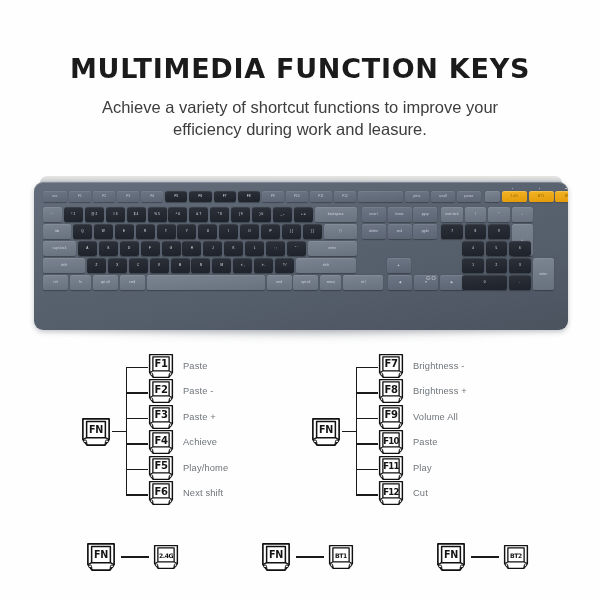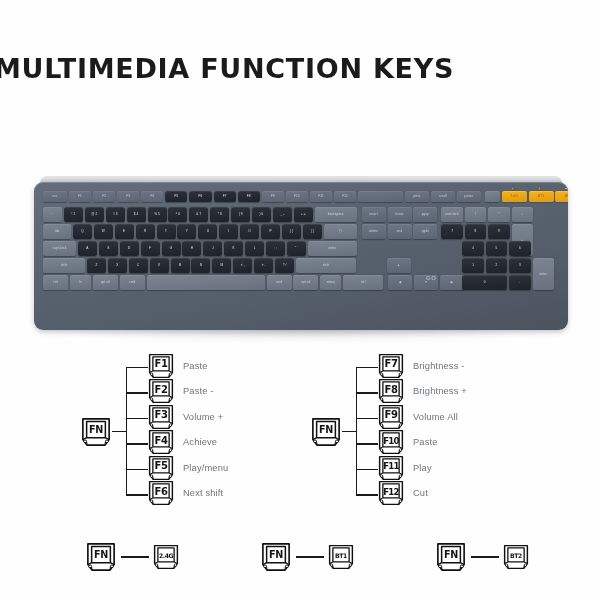--- a/index.html
+++ b/index.html
@@ -6,21 +6,21 @@
   body{
     width:600px;height:600px;
     background:#ffffff;
     font-family:"Liberation Sans", sans-serif;
     overflow:hidden;
     position:relative;
   }
   .page{position:relative;width:600px;height:600px;background:#fefefe;}
 
   
-  .header{position:absolute;left:0;top:56px;width:600px;text-align:left;}
+  .header{position:absolute;left:0;top:56px;width:600px;text-align:center;}
   .title{
     font-family:"DejaVu Sans", sans-serif;
     font-size:26.5px;font-weight:bold;letter-spacing:0.7px;
     color:#1b1b1b;line-height:1;margin:0;
     transform:scaleX(1.02);
   }
   .subtitle{
     margin:13px auto 0;width:440px;
     font-size:16.5px;color:#3d3d3d;line-height:1.38;font-weight:400;
   }
@@ -95,20 +95,21 @@
   .pair{position:absolute;display:flex;align-items:center;}
   .pair .dash{width:28px;height:1.5px;background:#1a1a1a;margin:0 4px;}
 </style>
 </head>
 <body>
 
 <div class="page">
 
   <div class="header">
     <div class="title">MULTIMEDIA FUNCTION KEYS</div>
+    <div class="subtitle">Achieve a variety of shortcut functions to improve your efficiency during work and leasure.</div>
   </div>
 
   <div class="kb-wrap">
     <div class="kb-shadow"></div>
     <div class="kb-topedge"></div>
     <div class="kb-body">
       <div class="kb-inner" id="kbKeys">
           <div class="k mid" style="left: 9px; top: 9px; width: 24px; height: 11.4px;">esc</div>
           <div class="k mid" style="left: 34.9px; top: 9px; width: 22.2px; height: 11.4px;">F1</div>
           <div class="k mid" style="left: 59px; top: 9px; width: 22.2px; height: 11.4px;">F2</div>
@@ -282,21 +283,21 @@
       <path d="M2.5 2.5 H37.5 V30 L32 37.5 H8 L2.5 30 Z" fill="#ffffff"></path>
       <path d="M7.5 6 H32.5 V27.5 H7.5 Z" fill="#ffffff" stroke-width="2"></path>
       <path d="M2.5 30 L7.5 27.5 M37.5 30 L32.5 27.5" stroke-width="1.6"></path>
       <path d="M8 37.5 L7.5 33 M32 37.5 L32.5 33" stroke-width="1.4"></path>
     </g>
     <circle cx="5.4" cy="32.4" r="1.9" fill="#fff" stroke="#111" stroke-width="1.3"></circle>
     <circle cx="34.6" cy="32.4" r="1.9" fill="#fff" stroke="#111" stroke-width="1.3"></circle>
   </svg>
           <div class="capText">F3</div>
         </div>
-        <div class="row-label">Volume +</div>
+        <div class="row-label">Paste +</div>
       </div>
       <div class="wire h" style="left: 46px; top: 93.25px; width: 22px;"></div>
       <div class="row" style="left: 68px; top: 80.25px;">
         <div class="cap sz-f">
           <svg width="26" height="26" viewBox="0 0 40 40">
     <g fill="none" stroke="#111" stroke-width="2.2" stroke-linejoin="round">
       <path d="M2.5 2.5 H37.5 V30 L32 37.5 H8 L2.5 30 Z" fill="#ffffff"></path>
       <path d="M7.5 6 H32.5 V27.5 H7.5 Z" fill="#ffffff" stroke-width="2"></path>
       <path d="M2.5 30 L7.5 27.5 M37.5 30 L32.5 27.5" stroke-width="1.6"></path>
       <path d="M8 37.5 L7.5 33 M32 37.5 L32.5 33" stroke-width="1.4"></path>
@@ -316,21 +317,21 @@
       <path d="M2.5 2.5 H37.5 V30 L32 37.5 H8 L2.5 30 Z" fill="#ffffff"></path>
       <path d="M7.5 6 H32.5 V27.5 H7.5 Z" fill="#ffffff" stroke-width="2"></path>
       <path d="M2.5 30 L7.5 27.5 M37.5 30 L32.5 27.5" stroke-width="1.6"></path>
       <path d="M8 37.5 L7.5 33 M32 37.5 L32.5 33" stroke-width="1.4"></path>
     </g>
     <circle cx="5.4" cy="32.4" r="1.9" fill="#fff" stroke="#111" stroke-width="1.3"></circle>
     <circle cx="34.6" cy="32.4" r="1.9" fill="#fff" stroke="#111" stroke-width="1.3"></circle>
   </svg>
           <div class="capText">F5</div>
         </div>
-        <div class="row-label">Play/menu</div>
+        <div class="row-label">Play/home</div>
       </div>
       <div class="wire h" style="left: 46px; top: 144.25px; width: 22px;"></div>
       <div class="row" style="left: 68px; top: 131.25px;">
         <div class="cap sz-f">
           <svg width="26" height="26" viewBox="0 0 40 40">
     <g fill="none" stroke="#111" stroke-width="2.2" stroke-linejoin="round">
       <path d="M2.5 2.5 H37.5 V30 L32 37.5 H8 L2.5 30 Z" fill="#ffffff"></path>
       <path d="M7.5 6 H32.5 V27.5 H7.5 Z" fill="#ffffff" stroke-width="2"></path>
       <path d="M2.5 30 L7.5 27.5 M37.5 30 L32.5 27.5" stroke-width="1.6"></path>
       <path d="M8 37.5 L7.5 33 M32 37.5 L32.5 33" stroke-width="1.4"></path>

